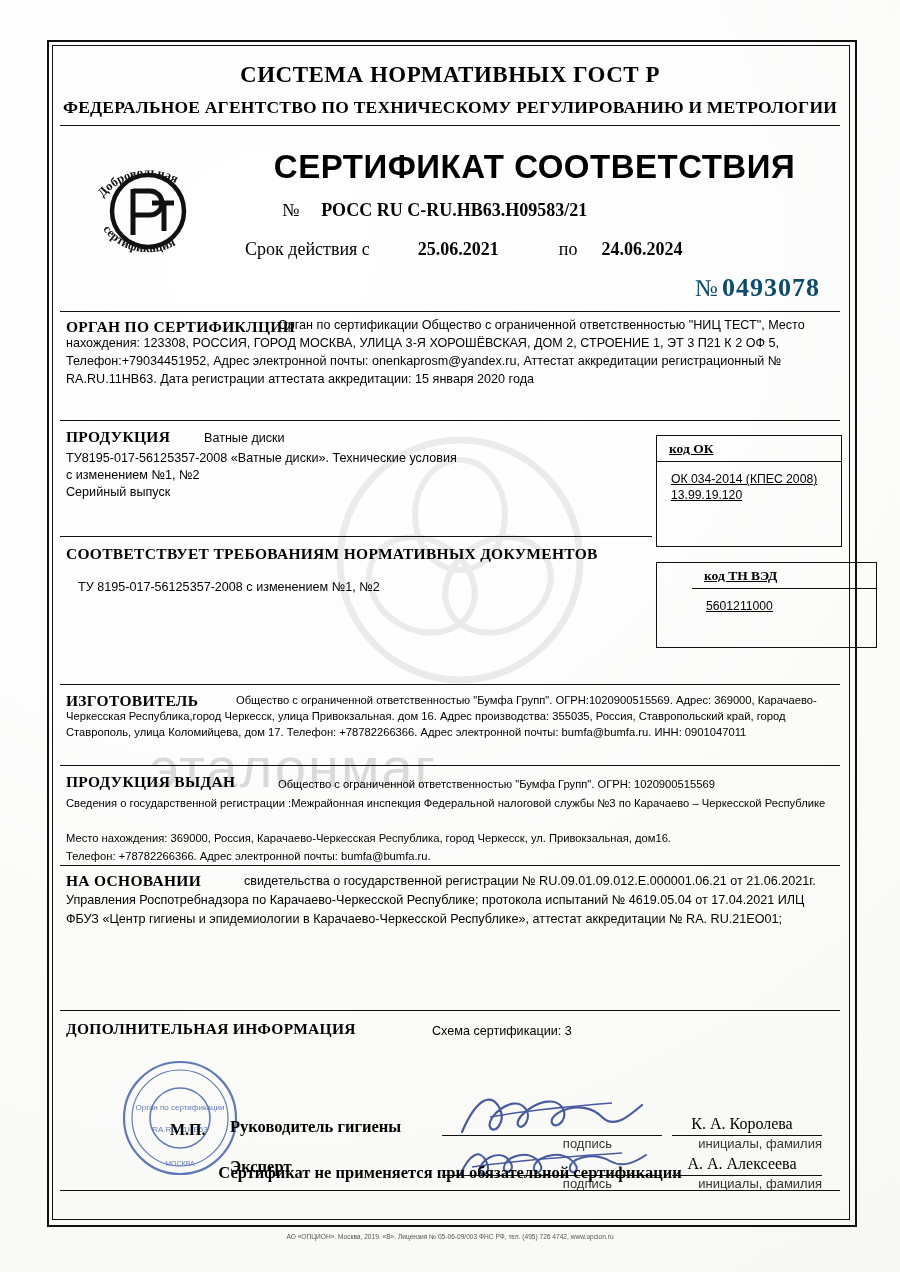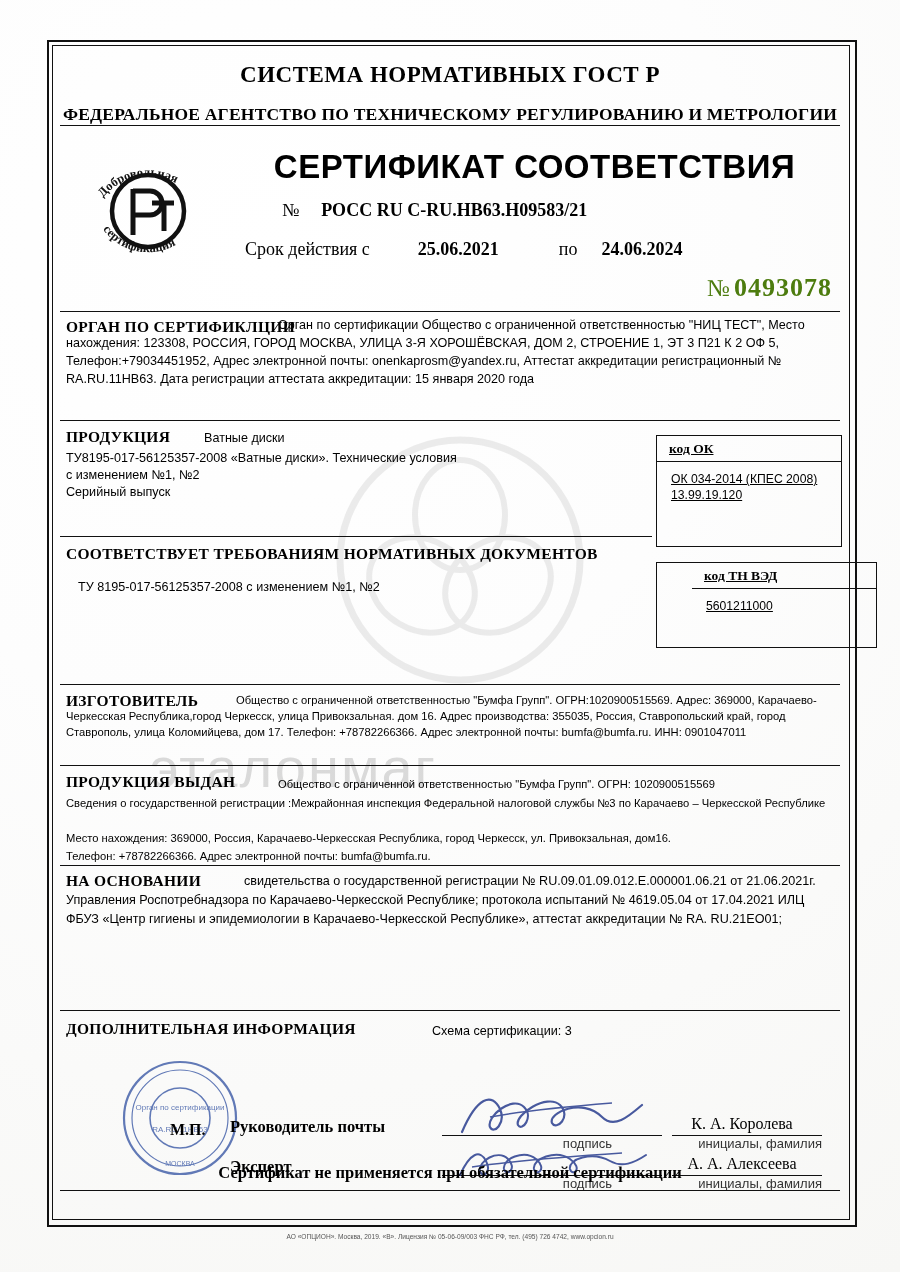--- a/index.html
+++ b/index.html
@@ -69,21 +69,20 @@
     font-weight: bold;
     letter-spacing: 0.5px;
   }
   .hdr2 {
     position: absolute;
     top: 52px; left: 0; width: 796px;
     text-align: center;
     font-size: 17.5px;
     font-weight: bold;
     letter-spacing: 0.2px;
-    margin-top: 7px;
   }
   .hdr-rule {
     position: absolute;
     top: 80px; left: 8px; width: 780px;
     border-bottom: 1px solid #111;
   }
   
   .logo {
     position: absolute;
     left: 26px; top: 100px;
@@ -122,23 +121,23 @@
     left: 193px; top: 194px;
     font-size: 18px;
     width: 600px;
   }
   .validity .lbl { }
   .validity .d1 { font-weight: bold; margin-left: 48px; }
   .validity .po { margin-left: 60px; }
   .validity .d2 { font-weight: bold; margin-left: 24px; }
   .blank {
     position: absolute;
-    right: 16px; top: 228px;
+    right: 28px; top: 228px;
     font-size: 24px;
-    color: #4d7c0f;
+    color: #0c4a6e;
   }
   .blank .bnum {
     font-weight: bold;
     font-size: 26px;
     margin-left: 4px;
     letter-spacing: 1px;
   }
   .sect-rule {
     position: absolute;
     left: 8px; width: 780px;
@@ -357,21 +356,21 @@
       <circle cx="80" cy="60" r="56" fill="none" stroke="#2f4fa0" stroke-width="2.2"></circle>
       <circle cx="80" cy="60" r="48" fill="none" stroke="#2f4fa0" stroke-width="1.2"></circle>
       <circle cx="80" cy="60" r="30" fill="none" stroke="#2f4fa0" stroke-width="1.6"></circle>
       <text x="80" y="52" text-anchor="middle" font-family="Liberation Sans, sans-serif" font-size="8" fill="#2f4fa0">Орган по сертификации</text>
       <text x="80" y="74" text-anchor="middle" font-family="Liberation Sans, sans-serif" font-size="8" fill="#2f4fa0">RA.RU.11НВ63</text>
       <text x="80" y="108" text-anchor="middle" font-family="Liberation Sans, sans-serif" font-size="7" fill="#2f4fa0">МОСКВА</text>
     </svg>
 
     <div class="mp">М.П.</div>
 
-    <div class="sig-label" style="left:178px; top:1072px;">Руководитель почты</div>
+    <div class="sig-label" style="left:178px; top:1072px;">Руководитель гигиены</div>
     <div class="sig-line" style="left:390px; top:1090px; width:220px;"></div>
     <div class="sig-cap" style="left:440px; top:1091px; width:120px;">подпись</div>
     <div class="sig-name" style="left:600px; top:1070px;">К. А. Королева</div>
     <div class="sig-line" style="left:620px; top:1090px; width:150px;"></div>
     <div class="sig-cap" style="left:620px; top:1091px; width:150px;">инициалы, фамилия</div>
     <svg class="sign-scribble" style="left:400px; top:1042px; width:200px; height:55px;" viewBox="0 0 200 55">
       <path d="M10,45 C25,10 40,5 48,22 C54,36 42,48 38,40 C34,30 60,8 72,20 C82,30 70,45 66,38 C62,28 95,6 108,18 C120,30 104,44 100,36 C96,26 130,10 150,30 C162,42 176,30 190,18" fill="none" stroke="#2a3e8f" stroke-width="2.2" stroke-linecap="round"></path>
       <path d="M38,30 C70,24 110,20 160,16" fill="none" stroke="#2a3e8f" stroke-width="1.6"></path>
     </svg>
 

